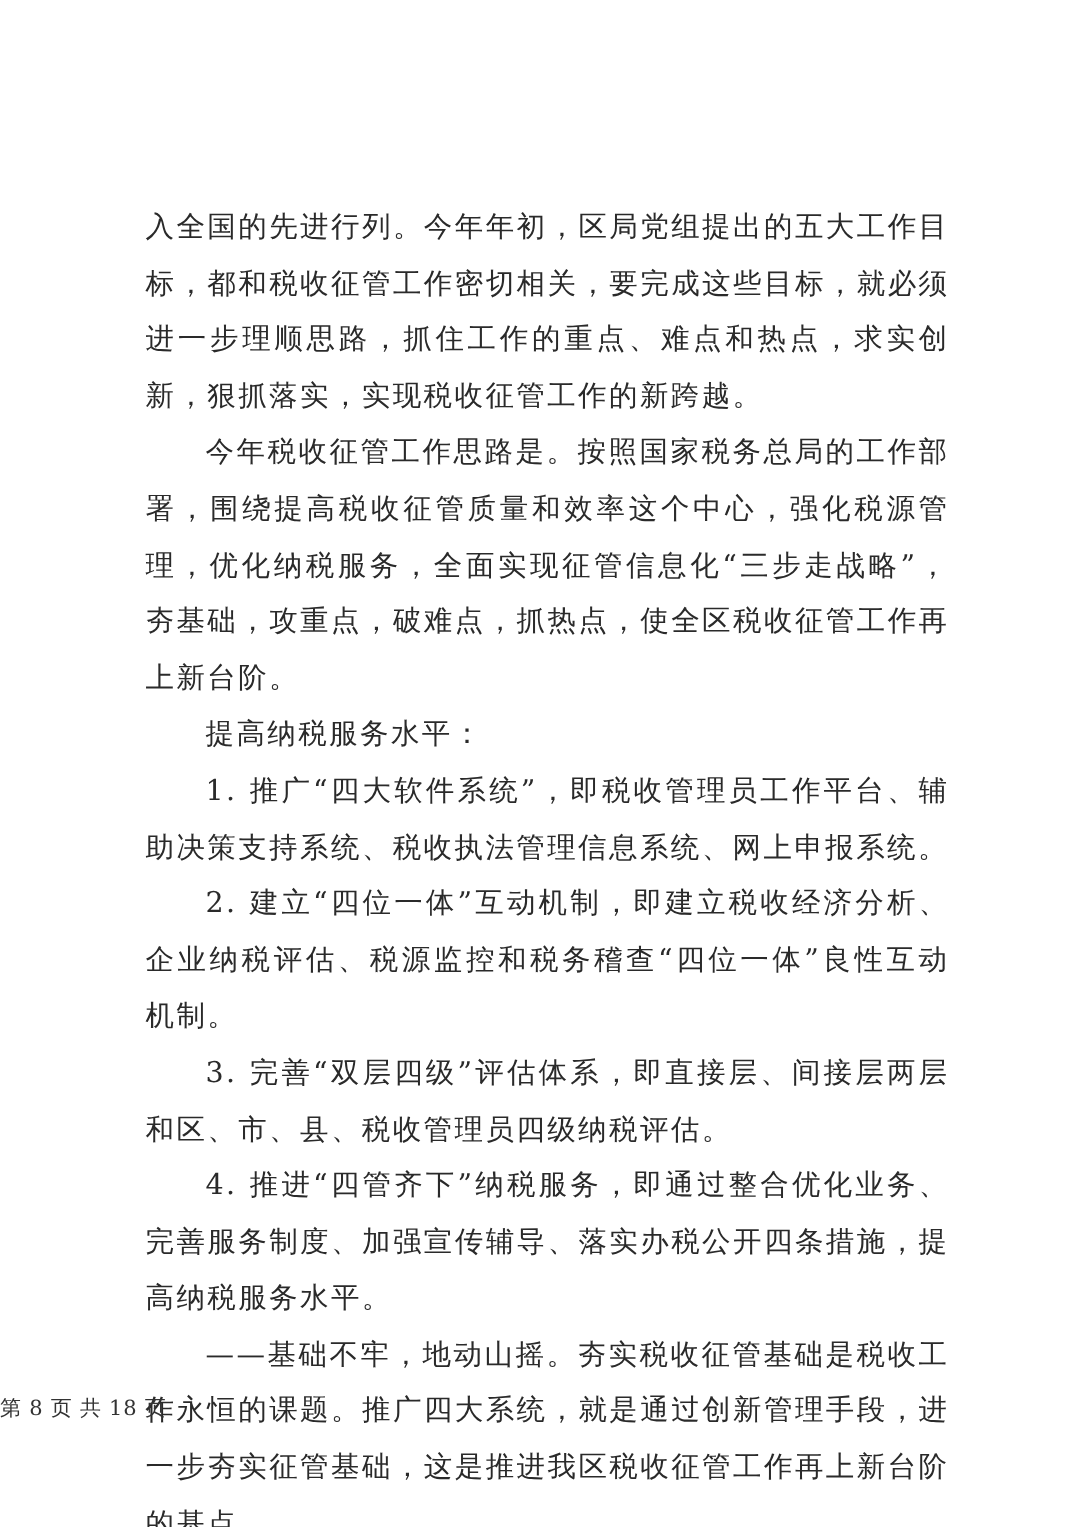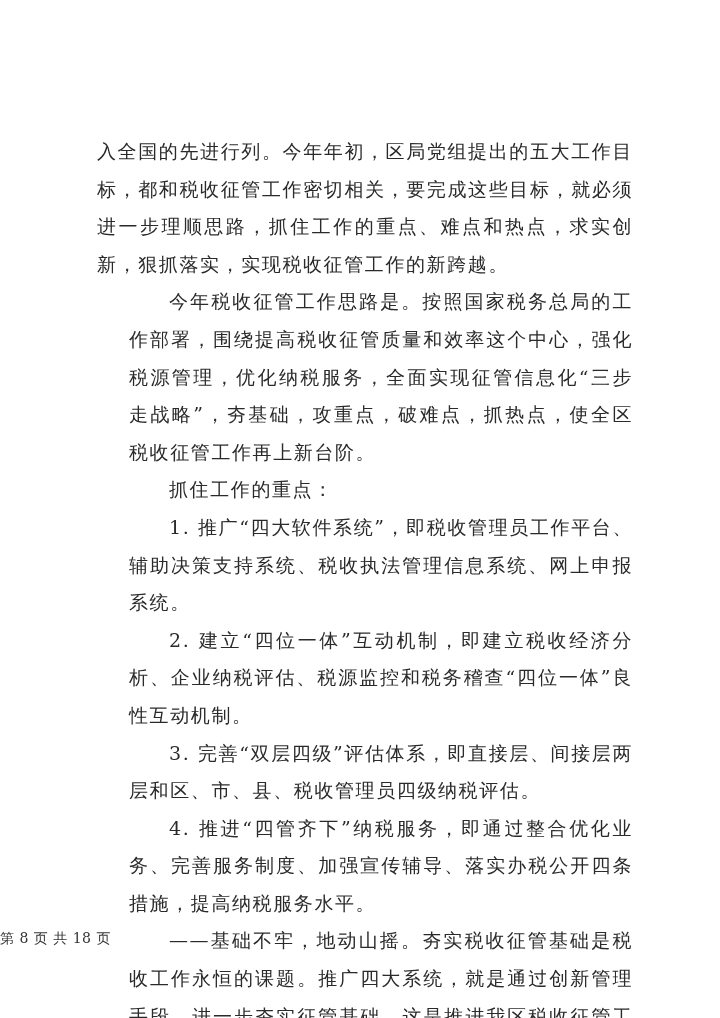--- a/index.html
+++ b/index.html
@@ -2,32 +2,32 @@
 <html><head>
 <meta charset="utf-8">
 <style>
   html, body { margin: 0; padding: 0; background: #ffffff; }
   body { width: 720px; height: 1018px; position: relative; overflow: hidden;
          font-family: "DejaVu Serif", "Liberation Serif", serif; color: #2a2a2a; }
   .page { position: absolute; left: 0; top: 0; width: 720px; height: 870px; background: #fff; padding-left: 23px; }
   .body-text { position: absolute; left: 97px; top: 133px; width: 536px; }
   .para { margin: 0; font-size: 19px; line-height: 37.6px; letter-spacing: 1.6px;
           text-align: justify; text-align-last: left; word-break: break-all; }
-  .indent { text-indent: 40px; margin-left: 32px; }
+  .indent { text-indent: 40px; }
   .footer { position: absolute; top: 930px; left: 0; width: 720px; 
             font-size: 14px; color: #333; letter-spacing: 0.5px; }
 </style>
 </head>
 <body>
 
 <div class="page">
   <div class="body-text">
     <p class="para">入全国的先进行列。今年年初，区局党组提出的五大工作目标，都和税收征管工作密切相关，要完成这些目标，就必须进一步理顺思路，抓住工作的重点、难点和热点，求实创新，狠抓落实，实现税收征管工作的新跨越。</p>
     <p class="para indent">今年税收征管工作思路是。按照国家税务总局的工作部署，围绕提高税收征管质量和效率这个中心，强化税源管理，优化纳税服务，全面实现征管信息化“三步走战略”，夯基础，攻重点，破难点，抓热点，使全区税收征管工作再上新台阶。</p>
-    <p class="para indent">抓住工作的重点：</p>
+    <p class="para indent">提高纳税服务水平：</p>
     <p class="para indent">1. 推广“四大软件系统”，即税收管理员工作平台、辅助决策支持系统、税收执法管理信息系统、网上申报系统。</p>
     <p class="para indent">2. 建立“四位一体”互动机制，即建立税收经济分析、企业纳税评估、税源监控和税务稽查“四位一体”良性互动机制。</p>
     <p class="para indent">3. 完善“双层四级”评估体系，即直接层、间接层两层和区、市、县、税收管理员四级纳税评估。</p>
     <p class="para indent">4. 推进“四管齐下”纳税服务，即通过整合优化业务、完善服务制度、加强宣传辅导、落实办税公开四条措施，提高纳税服务水平。</p>
     <p class="para indent">——基础不牢，地动山摇。夯实税收征管基础是税收工作永恒的课题。推广四大系统，就是通过创新管理手段，进一步夯实征管基础，这是推进我区税收征管工作再上新台阶的基点。</p>
   </div>
   <div class="footer">第 8 页  共 18 页</div>
 </div>
 
 </body></html>

